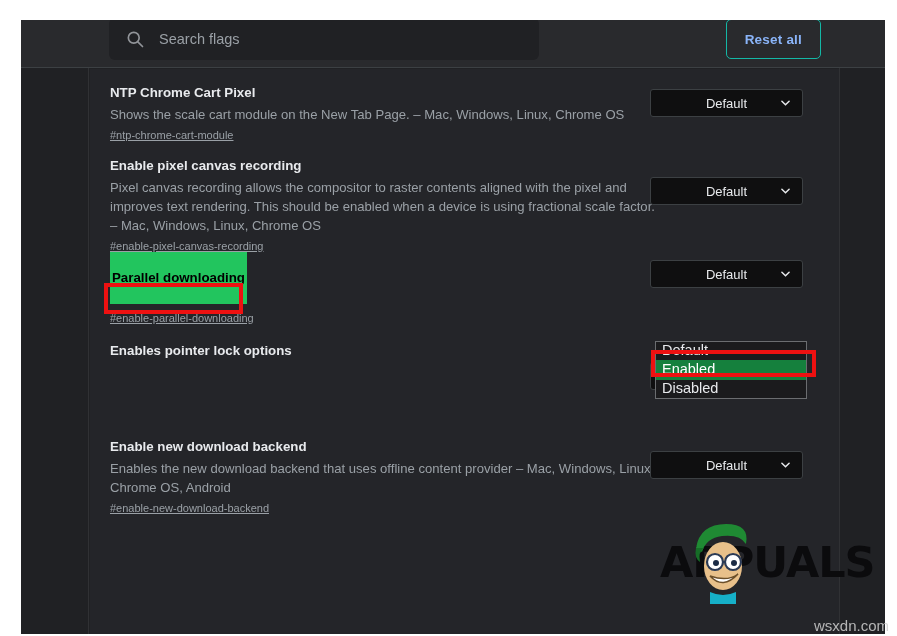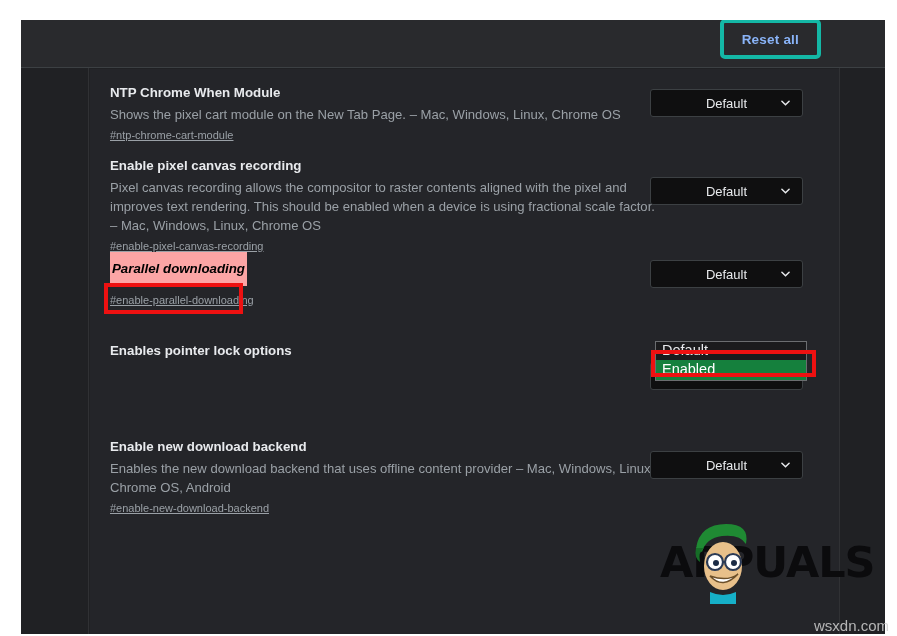--- a/index.html
+++ b/index.html
@@ -50,21 +50,21 @@
     font-size: 14.5px;
     width: 340px;
   }
   .search-input::placeholder { color: #9aa0a6; }
   .reset-btn {
     position: absolute;
     right: 64px; top: -1px;
     height: 40px;
     padding: 0 18px;
     background: transparent;
-    border: 4px solid #14b8a6;
+    border: 1px solid #14b8a6;
     border-radius: 5px;
     color: #8ab4f8;
     font-family: "Liberation Sans", sans-serif;
     font-size: 13.5px;
     font-weight: bold;
     cursor: pointer;
     letter-spacing: .2px;
   }
 
   
@@ -114,24 +114,23 @@
     color: #9aa0a6;
     font-size: 11px;
     line-height: 20px;
     text-decoration: underline;
     display: inline-block;
     margin-top: 1px;
     cursor: pointer;
   }
   
   .hl {
-    background: #fca5a5;
+    background: #22c55e;
     color: #000000;
-    padding: 8px 2px;
-    font-style: italic;
+    padding: 17px 2px;
   }
 
   
   .select-box {
     position: absolute;
     right: 36px;
     width: 153px; height: 28px;
     background: #0f0f10;
     border: 1px solid #3c4043;
     border-radius: 3px;
@@ -216,32 +215,39 @@
     background: #ffffff;
   }
 </style>
 </head>
 <body>
 
 <div id="screen">
   <div class="window">
 
     <div class="flags-header">
+      <div class="search-wrap">
+        <svg class="search-icon" viewBox="0 0 24 24">
+          <circle cx="10.5" cy="10.5" r="6.5" fill="none" stroke="#bdc1c6" stroke-width="2"></circle>
+          <line x1="15.4" y1="15.4" x2="21" y2="21" stroke="#bdc1c6" stroke-width="2" stroke-linecap="round"></line>
+        </svg>
+        <input class="search-input" type="text" placeholder="Search flags" style="">
+      </div>
       <button class="reset-btn">Reset all</button>
     </div>
 
     <div class="gutter-left"></div>
     <div class="gutter-right"></div>
 
     <div class="content">
 
       <div class="flag-row" style="height:73px">
         <div class="flag-text">
-          <div><span class="flag-title">NTP Chrome When Module</span></div>
-          <div class="flag-desc">Shows the pixel cart module on the New Tab Page. – Mac, Windows, Linux, Chrome OS</div>
+          <div><span class="flag-title">NTP Chrome Cart Pixel</span></div>
+          <div class="flag-desc">Shows the scale cart module on the New Tab Page. – Mac, Windows, Linux, Chrome OS</div>
           <span class="flag-hash">#ntp-chrome-cart-module</span>
         </div>
         <div class="select-box" style="top:20px">
           <span>Default</span>
           <svg class="chev" viewBox="0 0 10 6">
             <path d="M1 1 L5 5 L9 1" fill="none" stroke="#e8eaed" stroke-width="1.6" stroke-linecap="round"></path>
           </svg>
         </div>
       </div>
 
@@ -297,20 +303,21 @@
           </svg>
         </div>
       </div>
 
     </div>
   </div>
 
   <div class="dropdown-list">
     <div class="dd-item">Default</div>
     <div class="dd-item sel">Enabled</div>
+    <div class="dd-item">Disabled</div>
   </div>
 
   <div class="watermark">
     <div class="wm-text">APPUALS</div>
     <svg class="wm-face" width="70" height="86" viewBox="0 0 70 86">
       <ellipse cx="35" cy="48" rx="19" ry="24" fill="#e8c08a"></ellipse>
       <path d="M8 30 Q12 6 38 6 Q62 6 58 26 Q52 16 34 18 Q18 20 14 34 Z" fill="#1f8a33"></path>
       <path d="M8 30 Q6 40 12 44 Q10 34 16 30 Z" fill="#166d27"></path>
       <circle cx="27" cy="44" r="8" fill="#ffffff" stroke="#2b3a55" stroke-width="2.2"></circle>
       <circle cx="45" cy="44" r="8" fill="#ffffff" stroke="#2b3a55" stroke-width="2.2"></circle>

